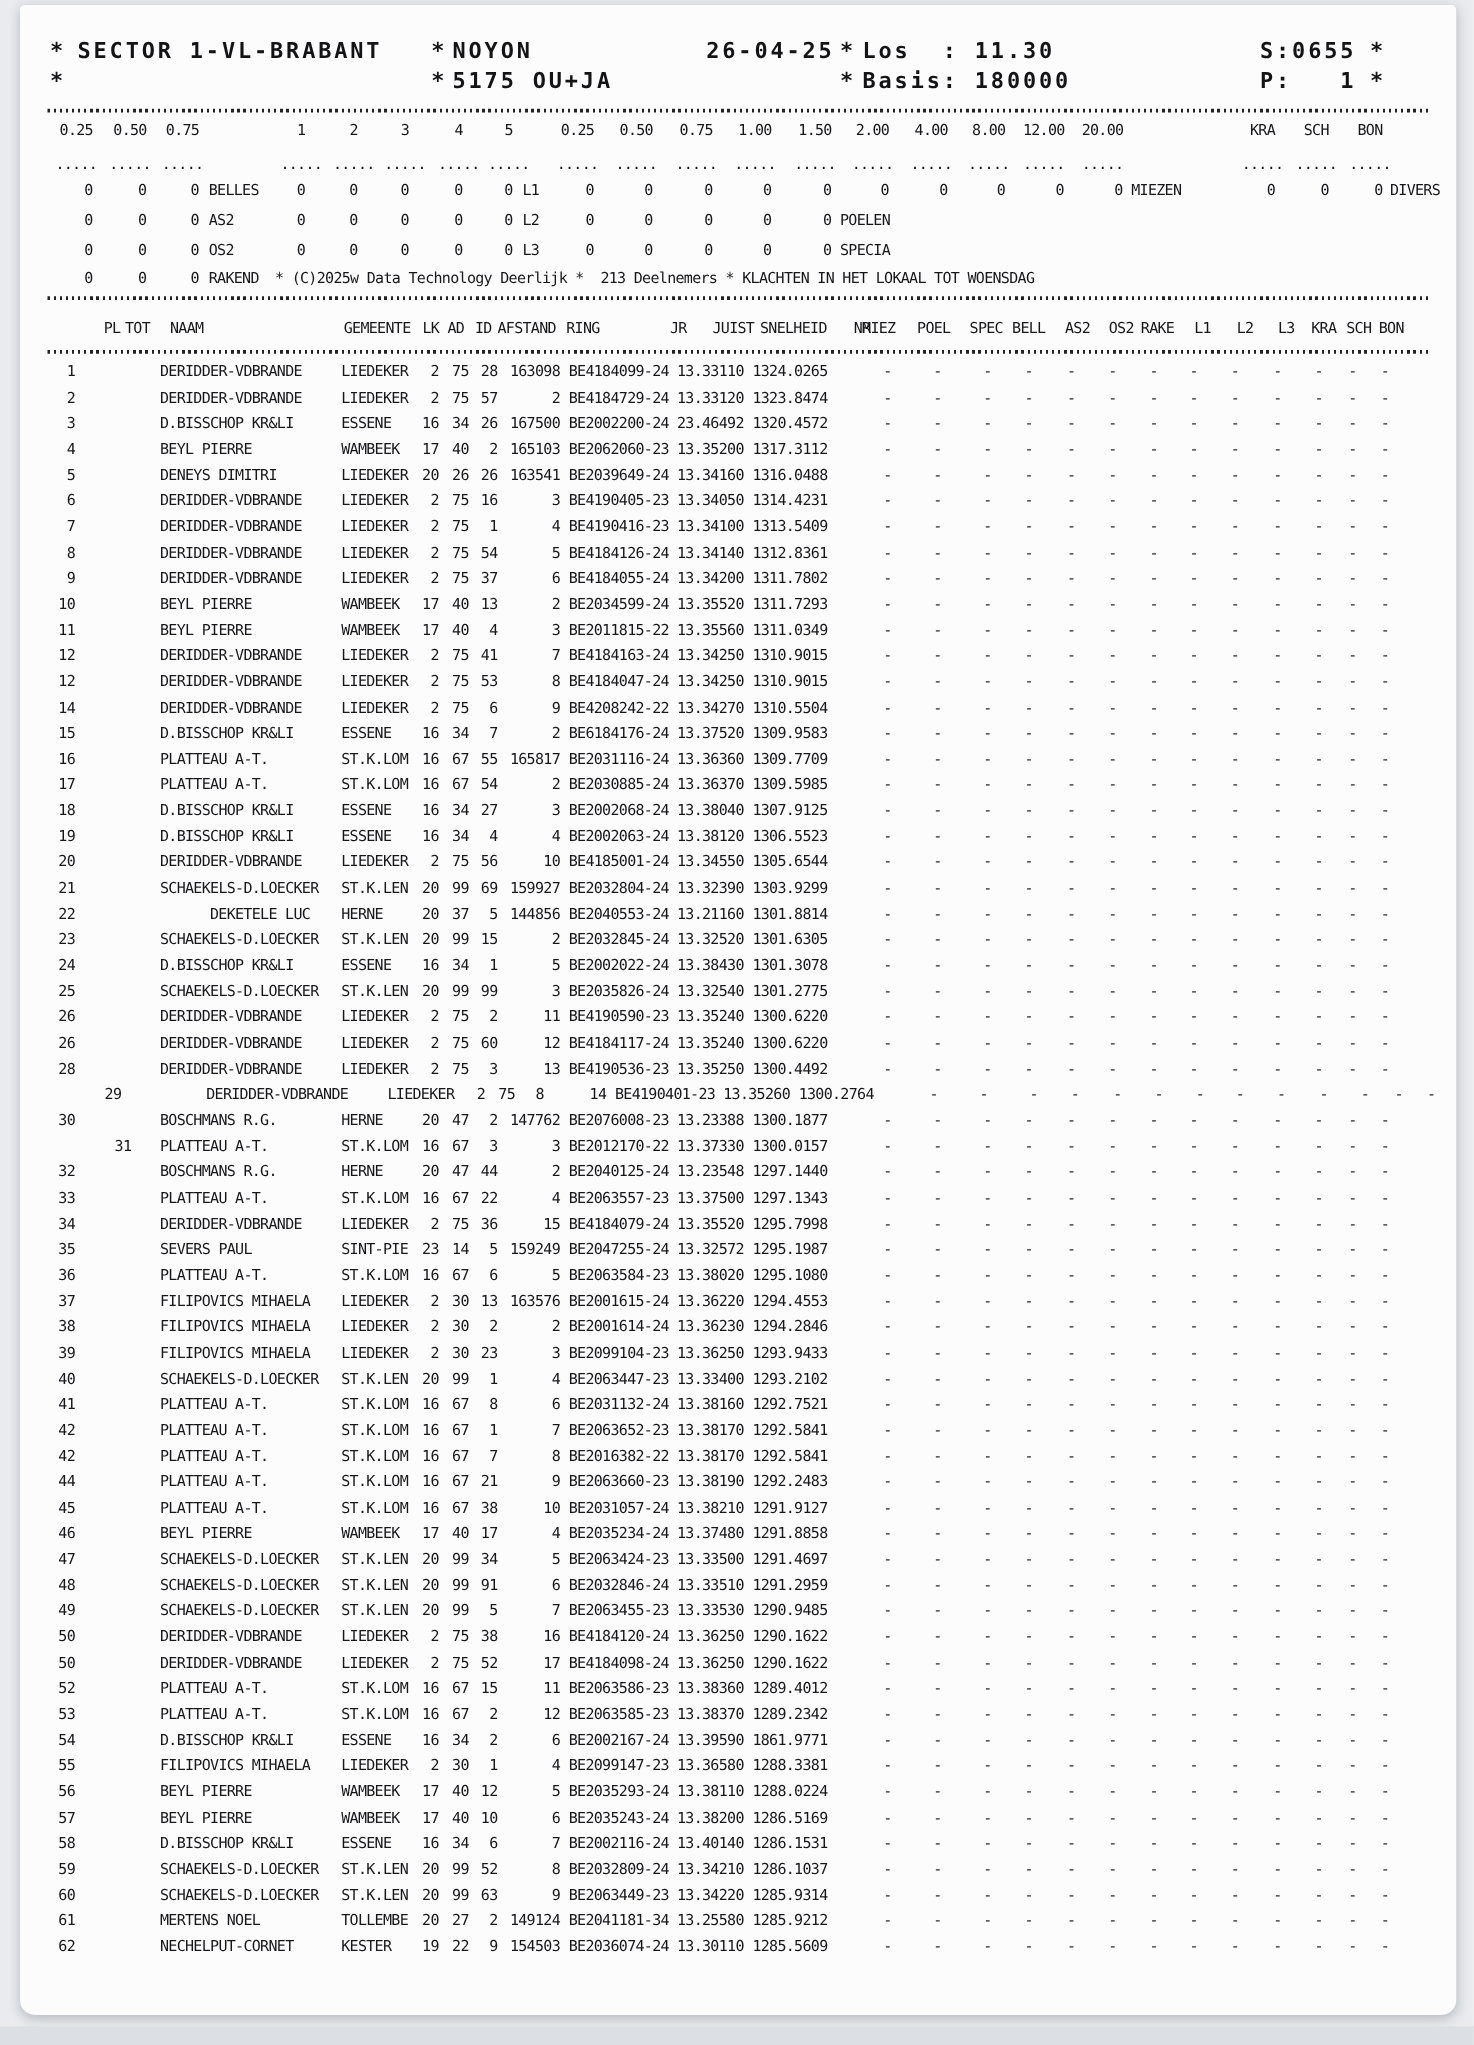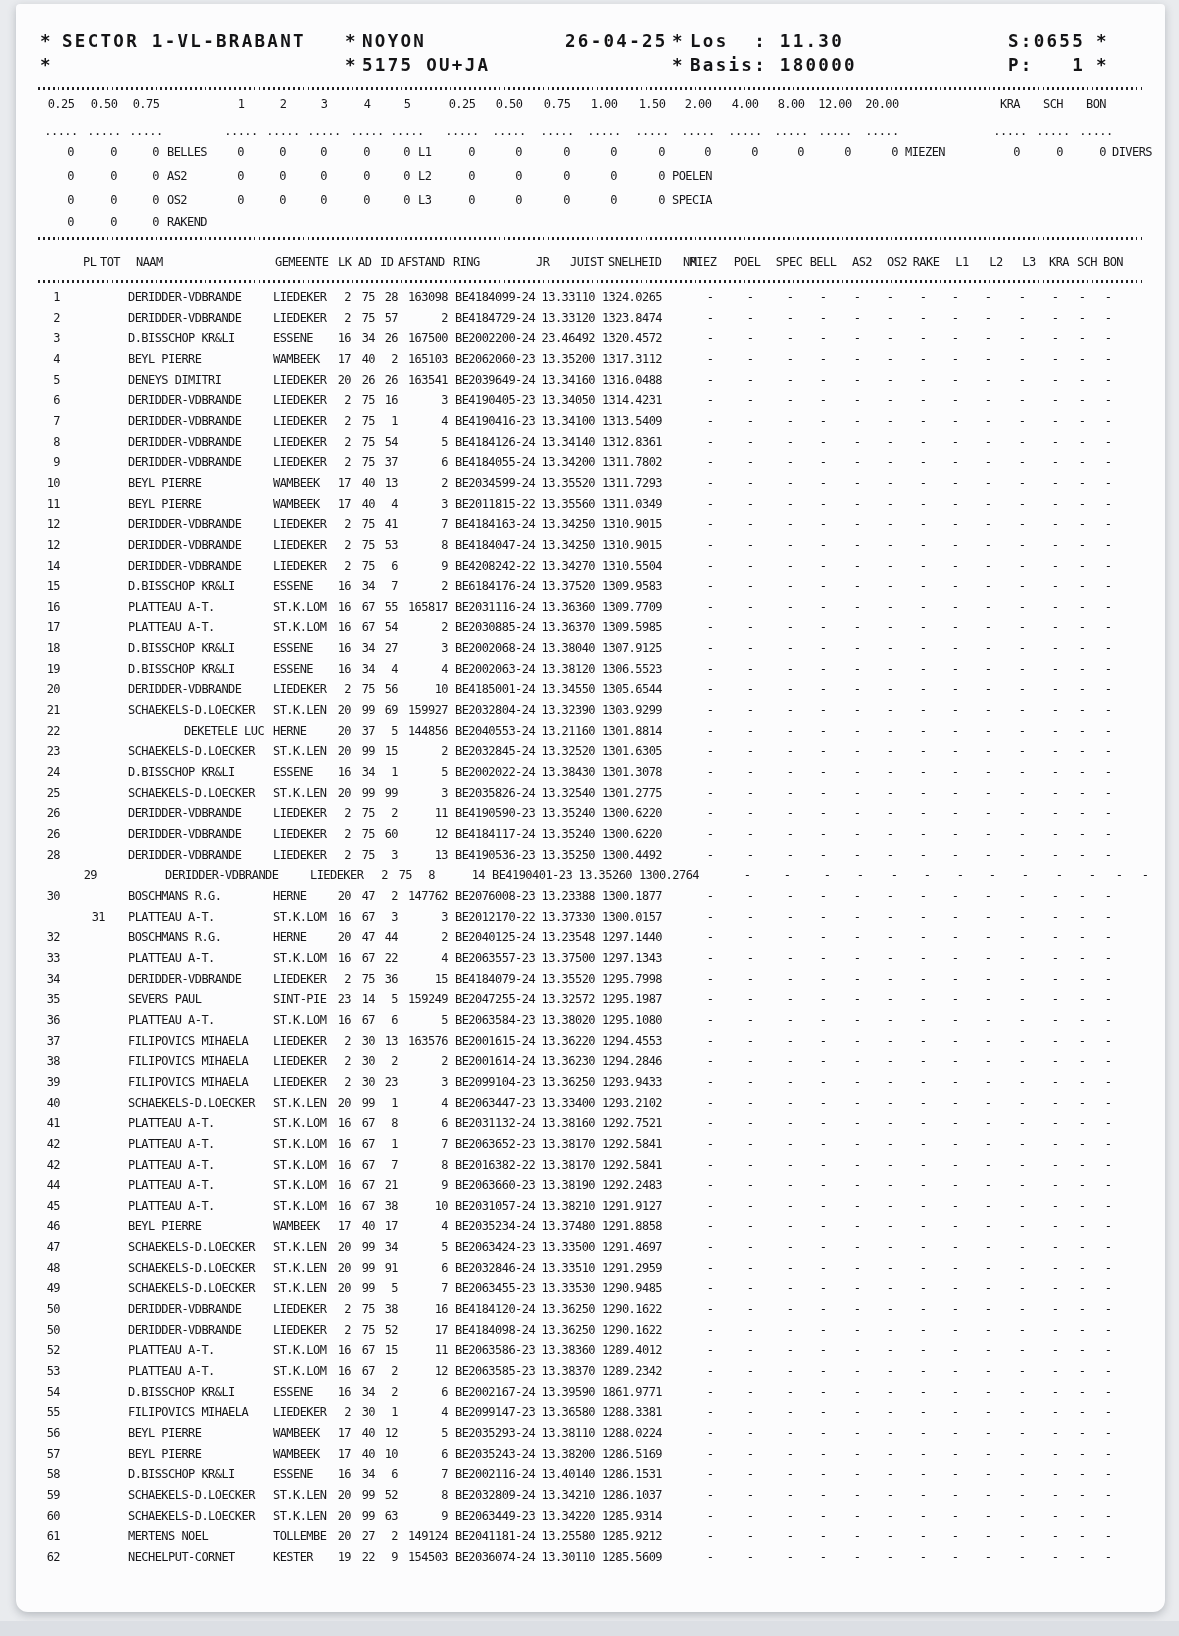--- a/index.html
+++ b/index.html
@@ -163,20 +163,21 @@
         <span class="b" style="right: 595px;">0</span>
         <span class="b" style="right: 548px;">0</span>
         <span class="b" style="right: 500px;">0</span>
         <span class="b" style="left: 656px;">SPECIA</span>
       </div>
       <div class="row" style="top: 208px;">
         <span class="b" style="right: 1091px;">0</span>
         <span class="b" style="right: 1048px;">0</span>
         <span class="b" style="right: 1006px;">0</span>
         <span class="b" style="left: 151px;">RAKEND</span>
+        <span class="b" style="left: 204px;">* (C)2025w Data Technology Deerlijk *  213 Deelnemers * KLACHTEN IN HET LOKAAL TOT WOENSDAG</span>
       </div>
     </div>
 
   <div class="dots" style="top:233px"></div>
   <div class="row" style="top:248px" id="table-header">
       <span class="b" style="left: 24px; margin-left: 43px;">PL</span>
       <span class="b" style="left: 84px;">TOT</span>
       <span class="b" style="left: 120px;">NAAM</span>
       <span class="b" style="left: 259px;">GEMEENTE</span>
       <span class="b" style="left: 322px;">LK</span>
@@ -725,21 +726,21 @@
         <span class="b" style="left: 907px; transform: translateX(-50%);">-</span>
         <span class="b" style="left: 939px; transform: translateX(-50%);">-</span>
         <span class="b" style="left: 972px; transform: translateX(-50%);">-</span>
         <span class="b" style="left: 1006px; transform: translateX(-50%);">-</span>
         <span class="b" style="left: 1039px; transform: translateX(-50%);">-</span>
         <span class="b" style="left: 1066px; transform: translateX(-50%);">-</span>
         <span class="b" style="left: 1092px; transform: translateX(-50%);">-</span>
       </div>
       <div class="row" style="top: 716.755px;">
         <span class="b" style="right: 1105px;">22</span>
-        <span class="b" style="left: 120px; padding-left: 48px;">DEKETELE LUC</span>
+        <span class="b" style="left: 104px; padding-left: 48px;">DEKETELE LUC</span>
         <span class="b" style="left: 257px;">HERNE</span>
         <span class="b" style="right: 814px;">20</span>
         <span class="b" style="right: 790px;">37</span>
         <span class="b" style="right: 767px;">5</span>
         <span class="b" style="right: 717px;">144856</span>
         <span class="b" style="left: 439px;">BE2040553-24</span>
         <span class="b" style="right: 570px;">13.21160</span>
         <span class="b" style="right: 503px;">1301.8814</span>
         <span class="b" style="left: 694px; transform: translateX(-50%);">-</span>
         <span class="b" style="left: 734px; transform: translateX(-50%);">-</span>
@@ -1706,21 +1707,21 @@
         <span class="b" style="left: 1092px; transform: translateX(-50%);">-</span>
       </div>
       <div class="row" style="top: 1522.3px;">
         <span class="b" style="right: 1105px;">61</span>
         <span class="b" style="left: 112px;">MERTENS NOEL</span>
         <span class="b" style="left: 257px;">TOLLEMBE</span>
         <span class="b" style="right: 814px;">20</span>
         <span class="b" style="right: 790px;">27</span>
         <span class="b" style="right: 767px;">2</span>
         <span class="b" style="right: 717px;">149124</span>
-        <span class="b" style="left: 439px;">BE2041181-24</span>
+        <span class="b" style="left: 439px;">BE2041181-34</span>
         <span class="b" style="right: 570px;">13.25580</span>
         <span class="b" style="right: 503px;">1285.9212</span>
         <span class="b" style="left: 694px; transform: translateX(-50%);">-</span>
         <span class="b" style="left: 734px; transform: translateX(-50%);">-</span>
         <span class="b" style="left: 774px; transform: translateX(-50%);">-</span>
         <span class="b" style="left: 807px; transform: translateX(-50%);">-</span>
         <span class="b" style="left: 841px; transform: translateX(-50%);">-</span>
         <span class="b" style="left: 874px; transform: translateX(-50%);">-</span>
         <span class="b" style="left: 907px; transform: translateX(-50%);">-</span>
         <span class="b" style="left: 939px; transform: translateX(-50%);">-</span>

